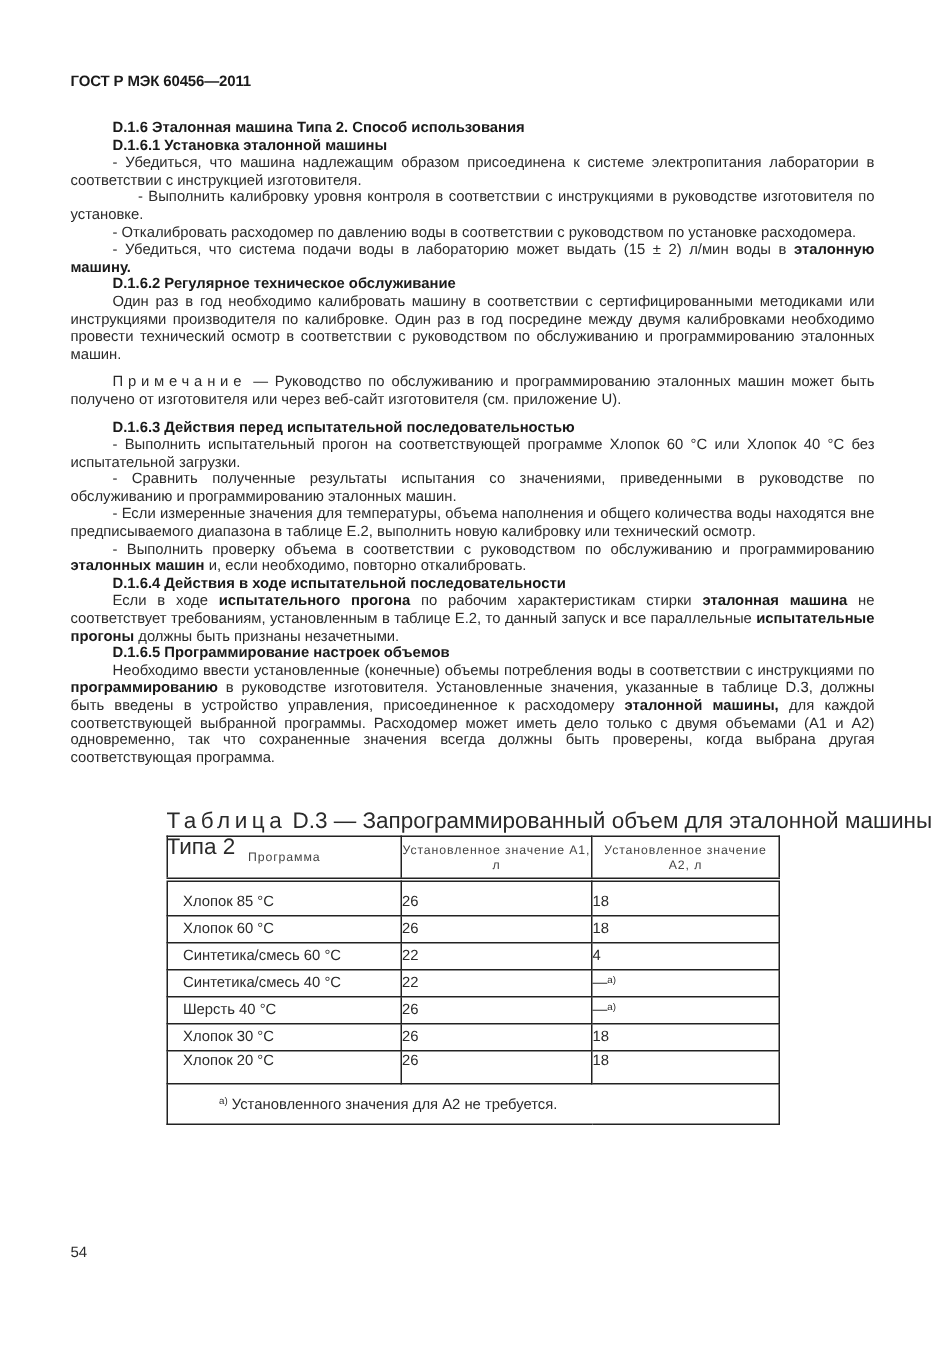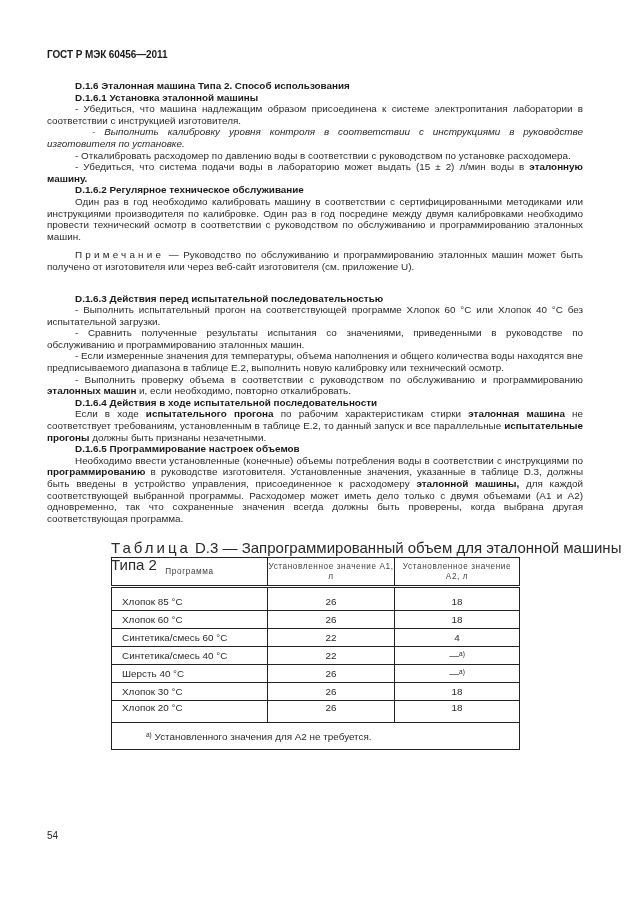--- a/index.html
+++ b/index.html
@@ -2,33 +2,33 @@
 <html><head>
 <meta charset="utf-8">
 <style>
   html, body { margin: 0; padding: 0; background: #ffffff; }
   body { width: 630px; height: 913px; position: relative; overflow: hidden;
          font-family: "Liberation Sans", sans-serif; color: #2a2a2a; }
   .doc-header { position: absolute; left: 47px; top: 49px; font-size: 10px; font-weight: bold; color: #1a1a1a; letter-spacing: -0.1px; }
   .body-text { position: absolute; left: 47px; top: 80px; width: 536px; font-size: 9.9px; line-height: 11.6px; }
   .body-text p { margin: 0; text-align: justify; text-indent: 28px; }
   .body-text p.h { font-weight: bold; color: #1a1a1a; }
-  .body-text p.ind2 { text-indent: 45px; font-style: italic; }
-  .body-text p.note { margin-top: 7px; margin-bottom: 20px; }
+  .body-text p.ind2 { text-indent: 45px; }
+  .body-text p.note { margin-top: 7px; margin-bottom: 7px; }
   .spaced { letter-spacing: 3.2px; }
   b { color: #1a1a1a; }
   .table-caption { position: absolute; left: 111px; top: 539px; font-size: 15px; }
   .table-caption .cap-label { letter-spacing: 3px; }
   table.data-table { position: absolute; left: 111px; top: 557px; width: 409px; border-collapse: collapse; font-size: 9.9px; }
   table.data-table th, table.data-table td { border: 1px solid #222; padding: 0; }
   table.data-table th { font-weight: normal; font-size: 8.2px; line-height: 10px; height: 27px; color: #444; letter-spacing: 0.6px; }
   table.data-table thead tr { border-bottom: 3px double #222; }
   table.data-table th.c1 { width: 155px; }
   table.data-table th.c2 { width: 126px; }
-  table.data-table td { height: 17px; text-align: center; }
+  table.data-table td { height: 17px; }
   table.data-table td.prog { text-align: left; padding-left: 10px; }
   table.data-table tbody tr.first td { padding-top: 5px; height: 17px; }
   table.data-table tbody tr.last td { height: 20px; vertical-align: top; padding-top: 1px; }
   table.data-table td.foot { text-align: left; padding-left: 34px; height: 26px; }
   sup { font-size: 6.5px; vertical-align: 3px; }
   .page-number { position: absolute; left: 47px; top: 830px; font-size: 10px; }
 </style>
 </head>
 <body>
 

